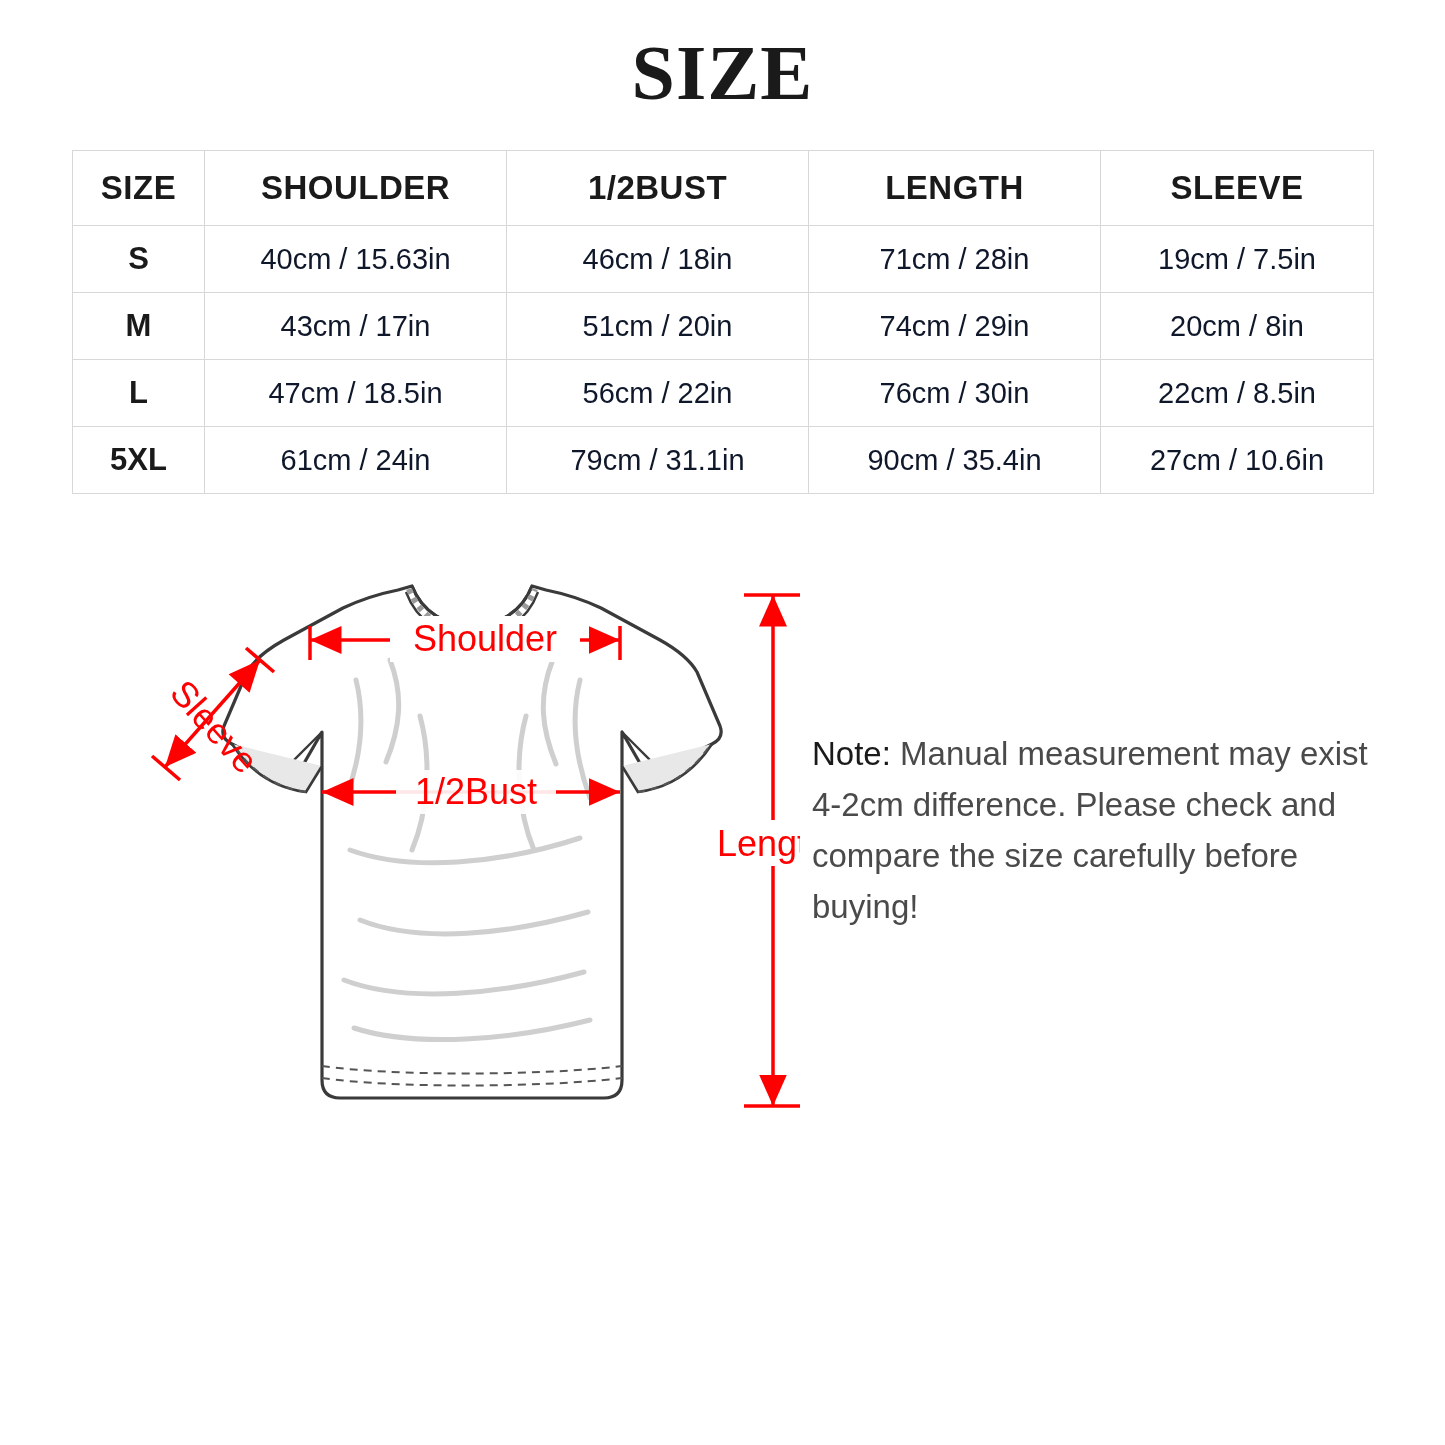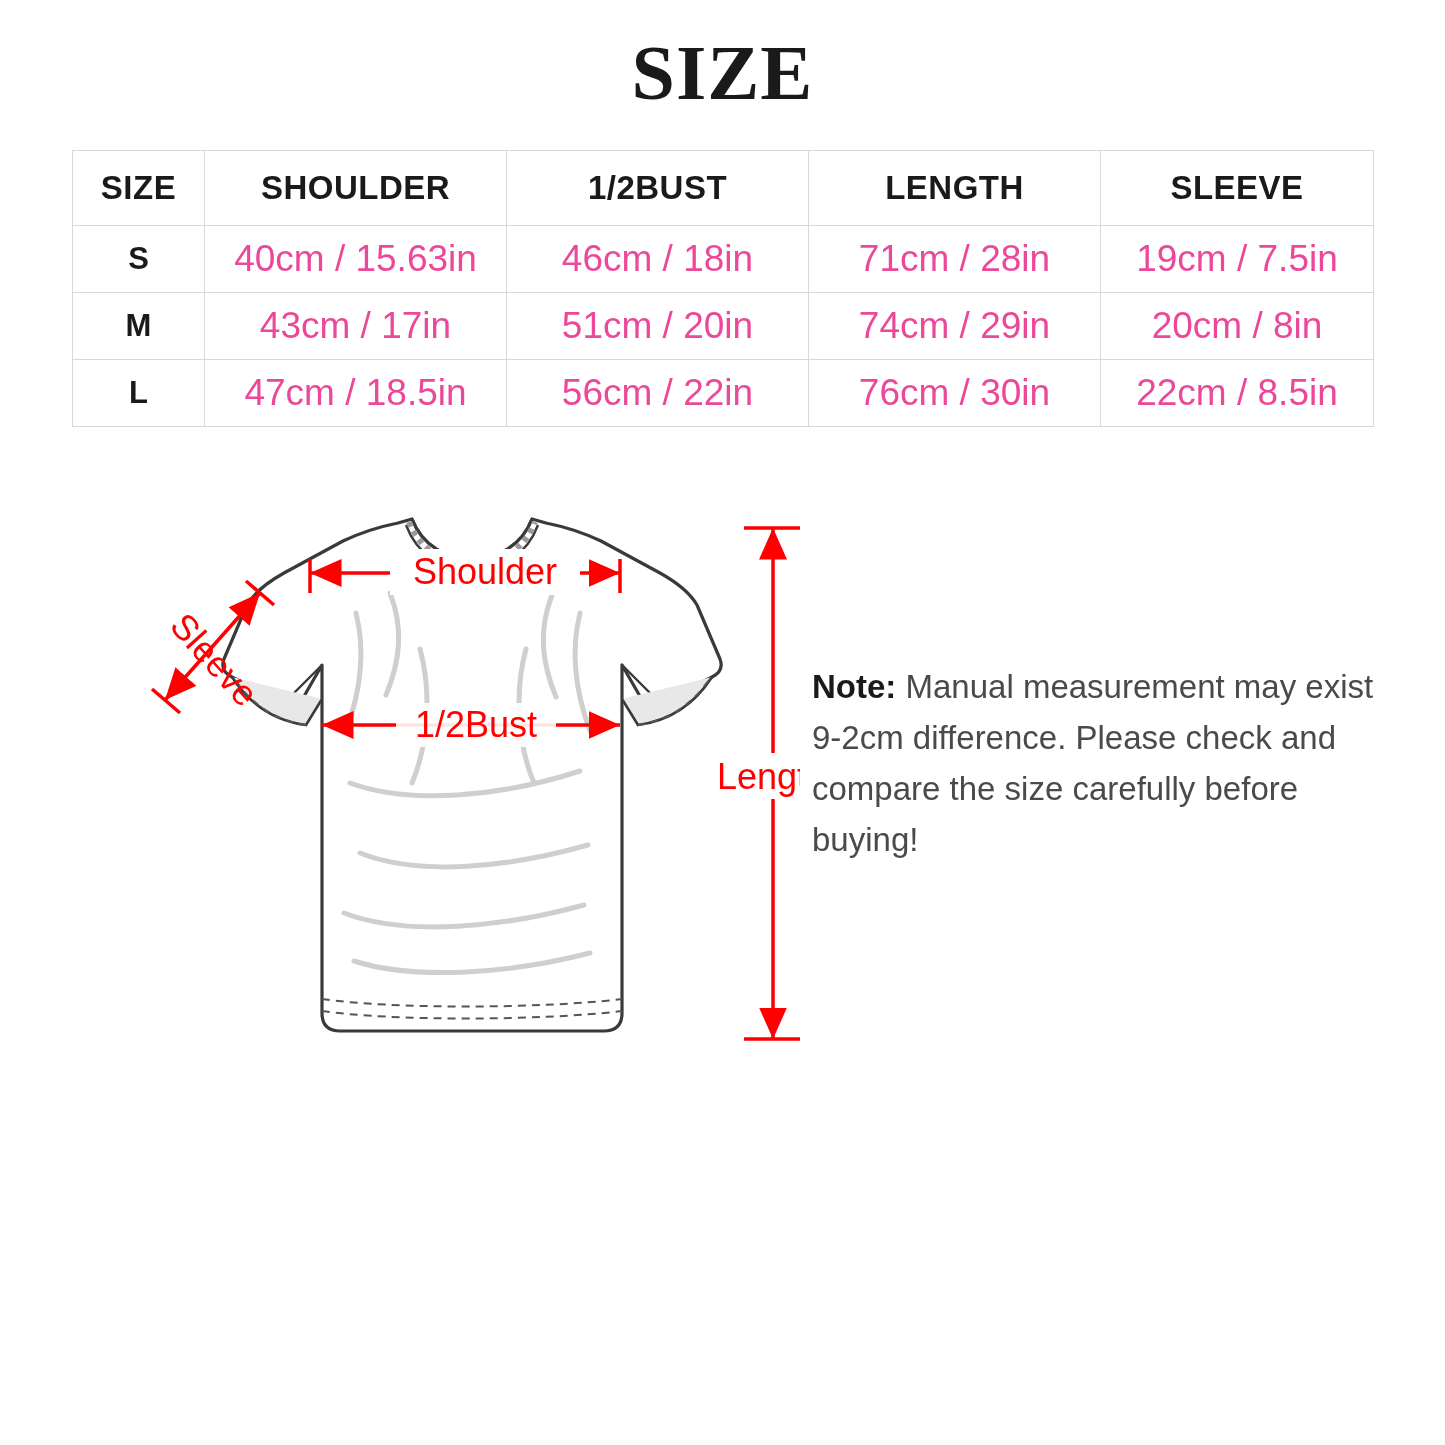--- a/index.html
+++ b/index.html
@@ -50,22 +50,22 @@
   }
   table.size-table thead th {
     height: 72px;
     font-size: 33px;
     font-weight: bold;
     color: #1a1a1a;
     letter-spacing: 0.5px;
   }
   table.size-table tbody td {
     height: 64px;
-    font-size: 37px;
-    color: #ec4899;
+    font-size: 29px;
+    color: #0f172a;
   }
   table.size-table tbody td.size-cell {
     font-weight: bold;
     font-size: 31px;
     color: #1a1a1a;
   }
   col.c-size    { width: 132px; }
   col.c-shoulder{ width: 302px; }
   col.c-bust    { width: 302px; }
   col.c-length  { width: 292px; }
@@ -88,21 +88,21 @@
     position: absolute;
     left: 812px;
     top: 208px;
     width: 580px;
     font-size: 33px;
     line-height: 1.55;
     color: #4a4a4a;
   }
   .note b {
     color: #1a1a1a;
-    font-weight: bold;
+    font-weight: normal;
   }
 </style>
 </head>
 <body>
 
 <div class="page">
 
   <div class="title">SIZE</div>
 
   <div class="table-wrap">
@@ -137,20 +137,27 @@
           <td>51cm / 20in</td>
           <td>74cm / 29in</td>
           <td>20cm / 8in</td>
         </tr>
         <tr>
           <td class="size-cell">L</td>
           <td>47cm / 18.5in</td>
           <td>56cm / 22in</td>
           <td>76cm / 30in</td>
           <td>22cm / 8.5in</td>
+        </tr>
+        <tr>
+          <td class="size-cell">5XL</td>
+          <td>61cm / 24in</td>
+          <td>79cm / 31.1in</td>
+          <td>90cm / 35.4in</td>
+          <td>27cm / 10.6in</td>
         </tr>
       </tbody>
     </table>
   </div>
 
   <div class="lower">
 
     <svg class="diagram" viewBox="0 0 740 660">
       <defs>
         <marker id="arrR" markerWidth="10" markerHeight="10" refX="9" refY="4" orient="auto">
@@ -241,17 +248,17 @@
       <g>
         <line x1="713" y1="75" x2="713" y2="586" stroke="#ff0000" stroke-width="3.5" marker-start="url(#arrL)" marker-end="url(#arrR)"></line>
         <line x1="684" y1="75" x2="740" y2="75" stroke="#ff0000" stroke-width="3.5"></line>
         <line x1="684" y1="586" x2="740" y2="586" stroke="#ff0000" stroke-width="3.5"></line>
         <rect x="648" y="300" width="130" height="46" fill="#ffffff"></rect>
         <text x="712" y="336" text-anchor="middle" fill="#ff0000" font-family="Liberation Sans, sans-serif" font-size="36">Length</text>
       </g>
     </svg>
 
     <div class="note">
-      <b>Note:</b><span> Manual measurement may exist 9-2cm difference. Please check and compare the size carefully before buying!</span>
+      <b>Note:</b><span> Manual measurement may exist 4-2cm difference. Please check and compare the size carefully before buying!</span>
     </div>
 
   </div>
 </div>
 
 </body></html>

